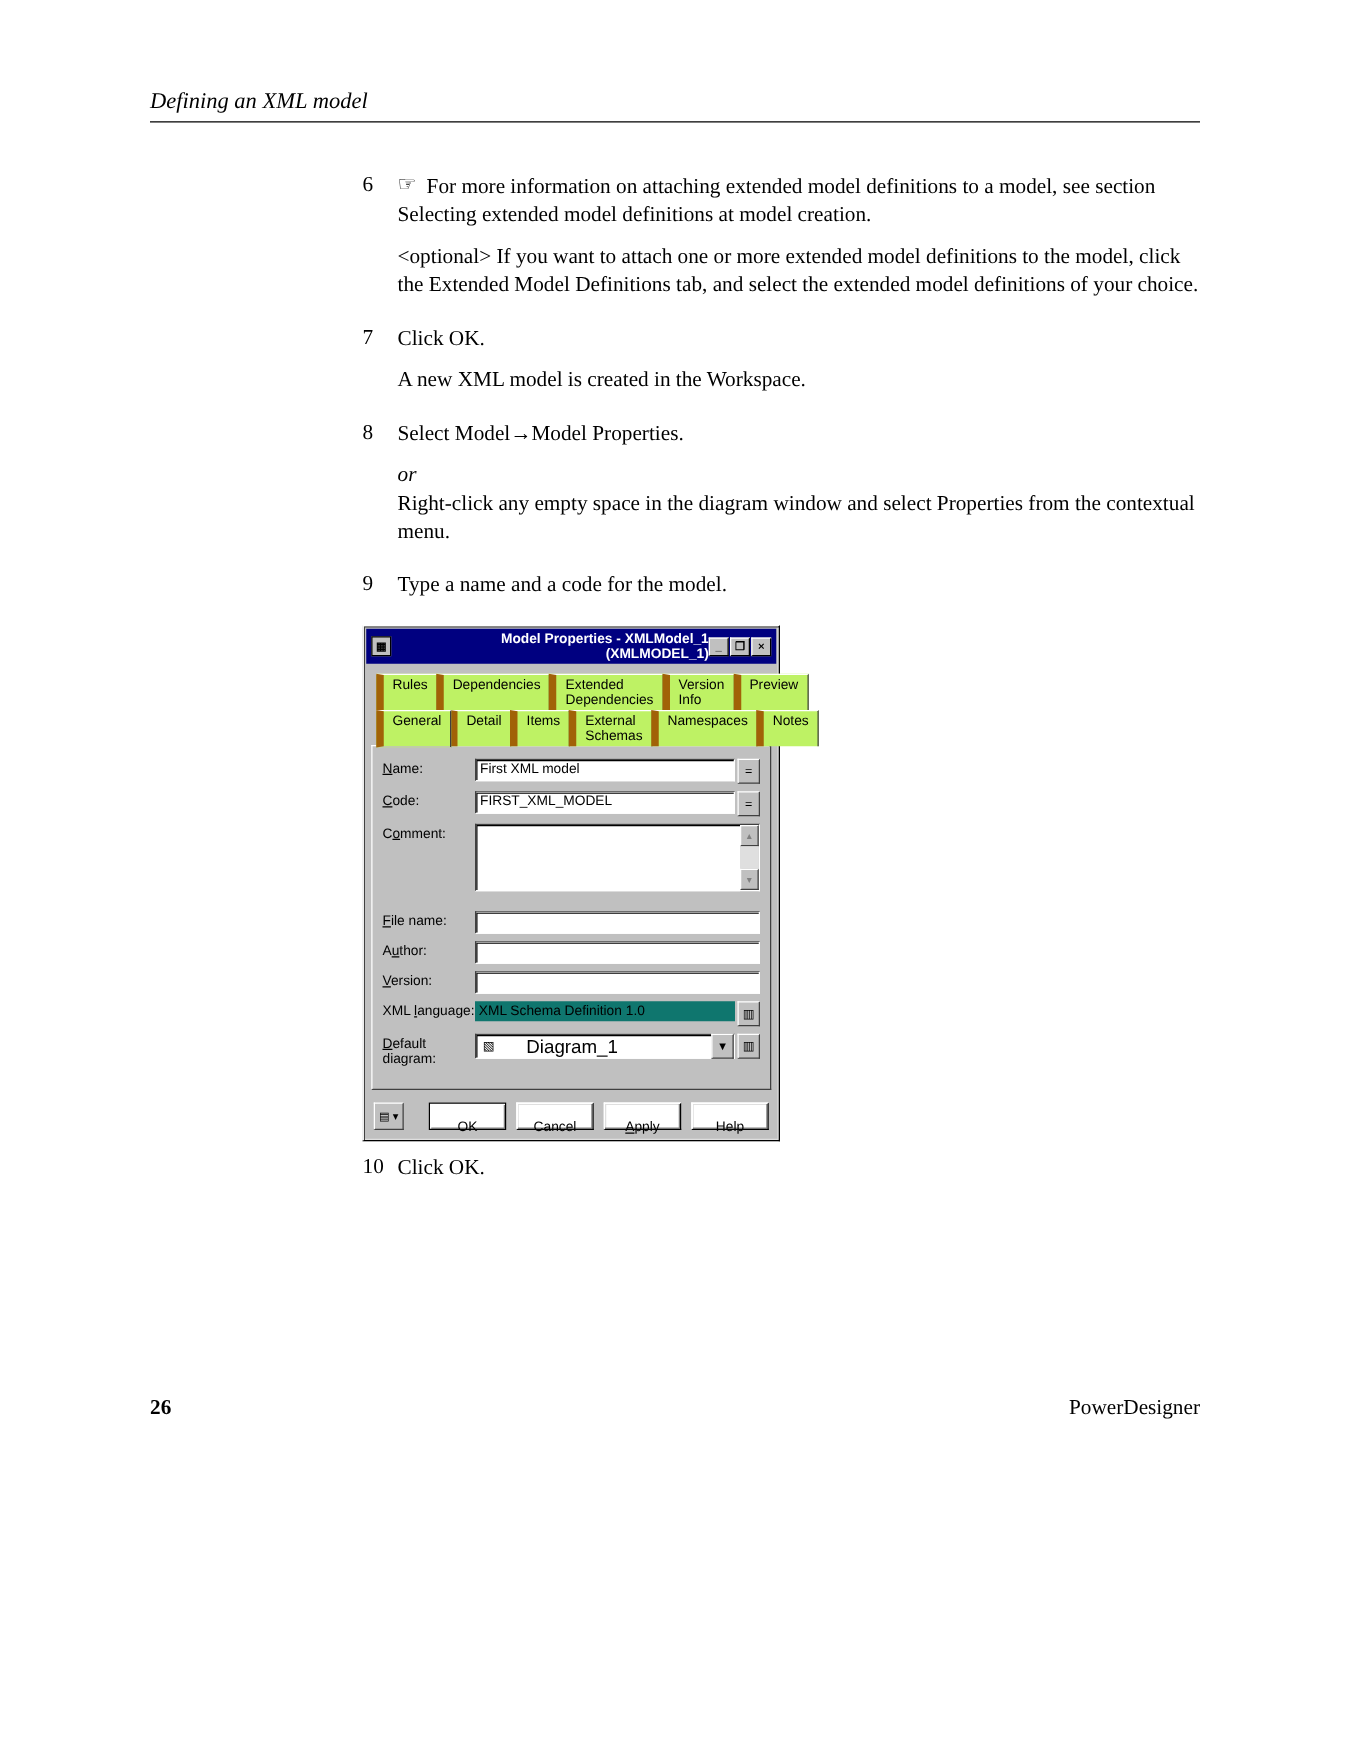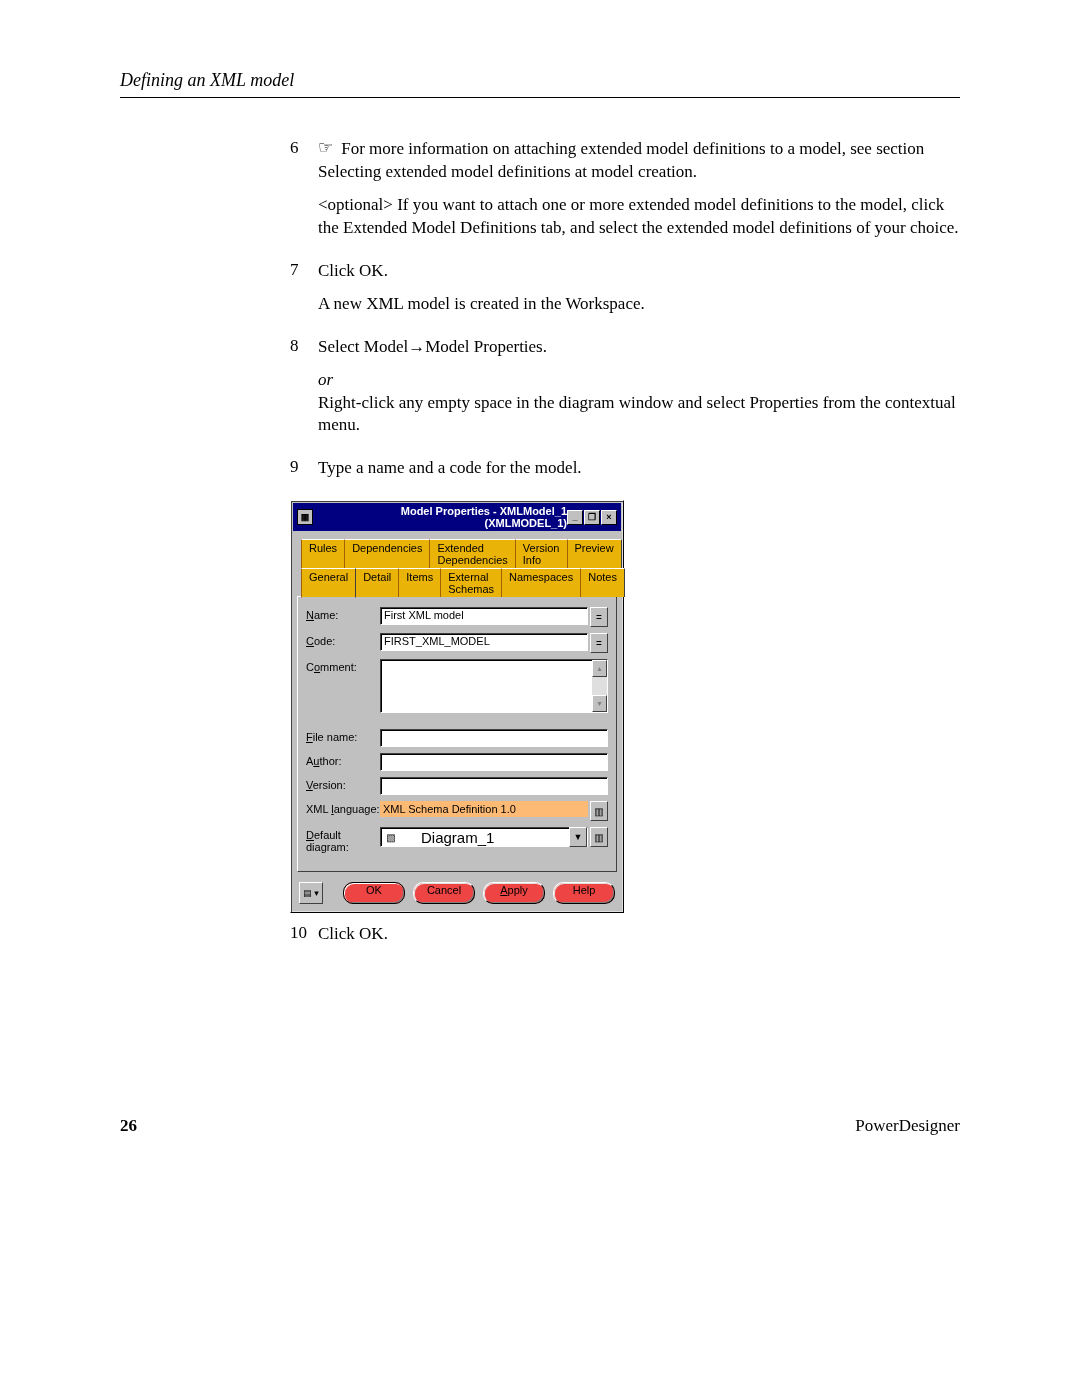--- a/index.html
+++ b/index.html
@@ -102,23 +102,23 @@
     align-items: center;
     justify-content: center;
     color: #000;
     font-family: Arial, sans-serif;
     font-weight: bold;
   }
   .tabs-area { padding: 6px 6px 4px 6px; }
   .tab-row { display: flex; padding-left: 4px; }
   .tab {
     padding: 2px 7px;
-    background: #eab308;
-    border-top: 1px solid #fff;
-    border-left: 1px solid #a16207;
+    background: #bef264;
+    border-top: 1px solid #fff;
+    border-left: 6px solid #a16207;
     border-right: 1px solid #404040;
     font-size: 11px;
     margin-right: -1px;
   }
   .tab.active {
     position: relative;
     z-index: 2;
     border-bottom: 1px solid #c0c0c0;
     margin-bottom: -1px;
     padding-bottom: 3px;
@@ -204,21 +204,21 @@
     margin-left: 2px;
     display: flex;
     align-items: center;
     justify-content: center;
     font-size: 10px;
   }
   .readonly-field {
     flex: 1;
     padding: 2px 3px;
     font-size: 11px;
-    background: #fdba74;
+    background: #0f766e;
   }
   .combo {
     flex: 1;
     display: flex;
     background: #fff;
     border-top: 1px solid #404040;
     border-left: 1px solid #404040;
     border-right: 1px solid #fff;
     border-bottom: 1px solid #fff;
     box-shadow: inset 1px 1px 0 #000;
@@ -256,31 +256,30 @@
     border-left: 1px solid #fff;
     border-right: 1px solid #404040;
     border-bottom: 1px solid #404040;
     display: flex; align-items: center; justify-content: center;
     font-size: 9px;
   }
   .footer-spacer { flex: 1; }
   .dlg-btn {
     min-width: 62px;
     height: 22px;
-    background: #ef4444;
+    background: #ffffff;
     border-top: 1px solid #fff;
     border-left: 1px solid #fff;
     border-right: 1px solid #000;
     border-bottom: 1px solid #000;
     box-shadow: inset -1px -1px 0 #808080, inset 1px 1px 0 #dfdfdf;
     text-align: center;
     font-size: 11px;
-    padding-top: 1px;
-    box-sizing: border-box;
-    border-radius: 10px;
+    padding-top: 13px;
+    box-sizing: border-box;
   }
   .dlg-btn.default {
     border: 1px solid #000;
     box-shadow: inset 1px 1px 0 #fff, inset -1px -1px 0 #808080;
   }
   .dlg-btn .ul { text-decoration: underline; }
 
   .page-footer {
     display: flex;
     justify-content: space-between;

